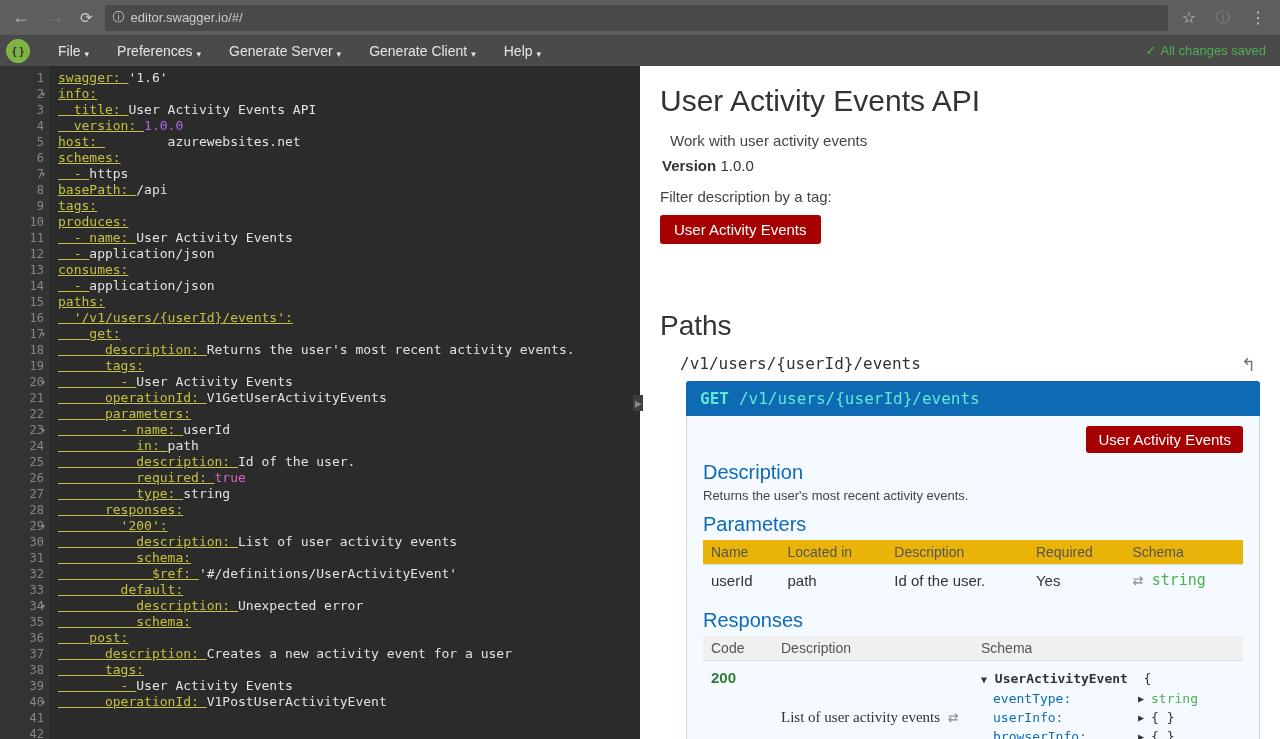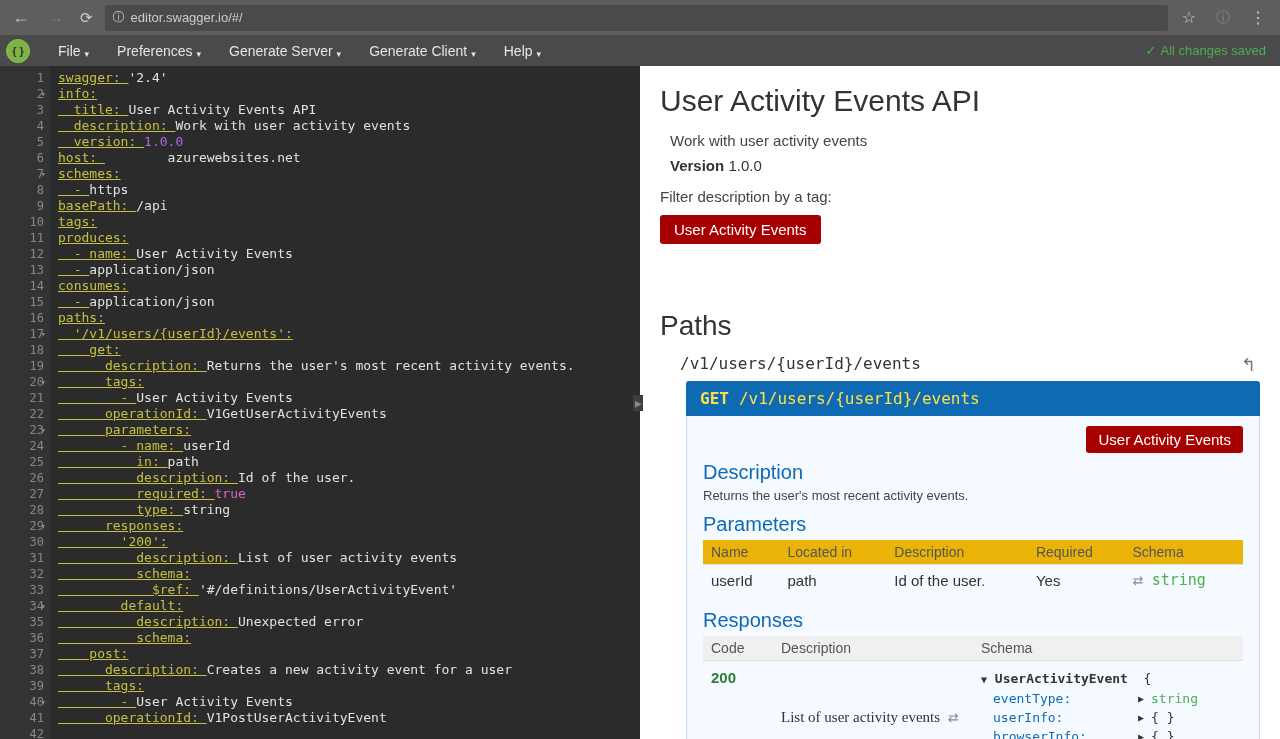--- a/index.html
+++ b/index.html
@@ -34,29 +34,29 @@
 .k-key { color: #c6c141; text-decoration: underline; }
 .k-str { color: #e2e2e2; }
 .k-bool { color: #e062c3; }
 .k-num { color: #b267e6; }
 .editor-divider-handle { position: absolute; right: -3px; top: 50%; transform: translateY(-50%); color: #888; font-size: 18px; background: #3c3f41; width: 10px; text-align: center; cursor: ew-resize; }
 
 
 .preview-pane { flex: 1; background: #fff; padding: 18px 20px; overflow: hidden; color: #333; }
 .api-title { font-size: 30px; color: #333; margin-bottom: 14px; font-weight: 400; }
 .api-desc { font-size: 15px; color: #444; margin-bottom: 8px; margin-left: 10px; }
-.version-line { font-size: 15px; margin-bottom: 14px; margin-left: 10px; }
+.version-line { font-size: 15px; margin-bottom: 14px; margin-left: 2px; }
 .version-line b { font-weight: 600; }
 .filter-label { font-size: 15px; color: #444; margin-bottom: 10px; }
 .tag-pill { display: inline-block; background: #a60000; color: #fff; padding: 6px 14px; font-size: 15px; border-radius: 3px; cursor: pointer; margin-bottom: 18px; }
 .paths-heading { font-size: 28px; color: #333; font-weight: 400; margin-bottom: 12px; margin-top: 48px; }
 .path-title { font-family: "Menlo", "Consolas", monospace; font-size: 16px; color: #333; margin-left: 20px; }
 .path-collapse-arrow { float: right; color: #777; font-size: 18px; cursor: pointer; margin-right: 4px; }
 .op-box { margin: 8px 0 0 26px; border-radius: 3px; overflow: hidden; }
-.op-header { background: #0f6ab4; color: #fde047; font-family: "Menlo", "Consolas", monospace; font-size: 16px; padding: 8px 14px; display: flex; align-items: center; gap: 10px; }
+.op-header { background: #0f6ab4; color: #5eead4; font-family: "Menlo", "Consolas", monospace; font-size: 16px; padding: 8px 14px; display: flex; align-items: center; gap: 10px; }
 .op-method { font-weight: bold; }
 .op-body-wrap { border: 1px solid #c3d9ec; border-top: none; background: #f4faff; padding: 10px 16px 16px; }
 .op-tag-pill { float: right; background: #a60000; color: #fff; padding: 5px 12px; font-size: 15px; border-radius: 3px; cursor: pointer; margin-bottom: 8px; }
 .op-section-h { color: #0f6ab4; font-size: 20px; font-weight: 500; clear: both; margin-top: 6px; margin-bottom: 4px; }
 .op-desc-text { font-size: 13px; color: #444; margin-bottom: 10px; }
 .params-table { width: 100%; border-collapse: collapse; font-size: 14px; margin-bottom: 14px; }
 .params-table th { text-align: left; font-weight: 400; color: #555; background: #eab308; padding: 4px 8px; font-size: 14px; border-bottom: 1px solid #ddd; }
 .params-table td { padding: 6px 8px; color: #333; font-size: 15px; }
 .param-name { color: #0f6ab4; }
 .swap-icon { color: #888; font-size: 13px; }
@@ -146,24 +146,23 @@
         <div class="ln">35</div>
         <div class="ln">36</div>
         <div class="ln">37</div>
         <div class="ln">38</div>
         <div class="ln">39</div>
         <div class="ln">40<span class="fold-mark">▾</span></div>
         <div class="ln">41</div>
         <div class="ln">42</div>
       </div>
     <div class="code" id="code">
-        <div class="line"><span class="k-key">swagger: </span><span class="k-str">'2.4'</span></div>
+        <div class="line"><span class="k-key">swagger: </span><span class="k-str">'1.6'</span></div>
         <div class="line"><span class="k-key">info:</span></div>
         <div class="line"><span class="k-key">  title: </span><span class="k-str">User Activity Events API</span></div>
-        <div class="line"><span class="k-key">  description: </span><span class="k-str">Work with user activity events</span></div>
         <div class="line"><span class="k-key">  version: </span><span class="k-num">1.0.0</span></div>
         <div class="line"><span class="k-key">host: </span><span class="k-str">        azurewebsites.net</span></div>
         <div class="line"><span class="k-key">schemes:</span></div>
         <div class="line"><span class="k-key">  - </span><span class="k-str">https</span></div>
         <div class="line"><span class="k-key">basePath: </span><span class="k-str">/api</span></div>
         <div class="line"><span class="k-key">tags:</span></div>
         <div class="line"><span class="k-key">produces:</span></div>
         <div class="line"><span class="k-key">  - name: </span><span class="k-str">User Activity Events</span></div>
         <div class="line"><span class="k-key">  - </span><span class="k-str">application/json</span></div>
         <div class="line"><span class="k-key">consumes:</span></div>

